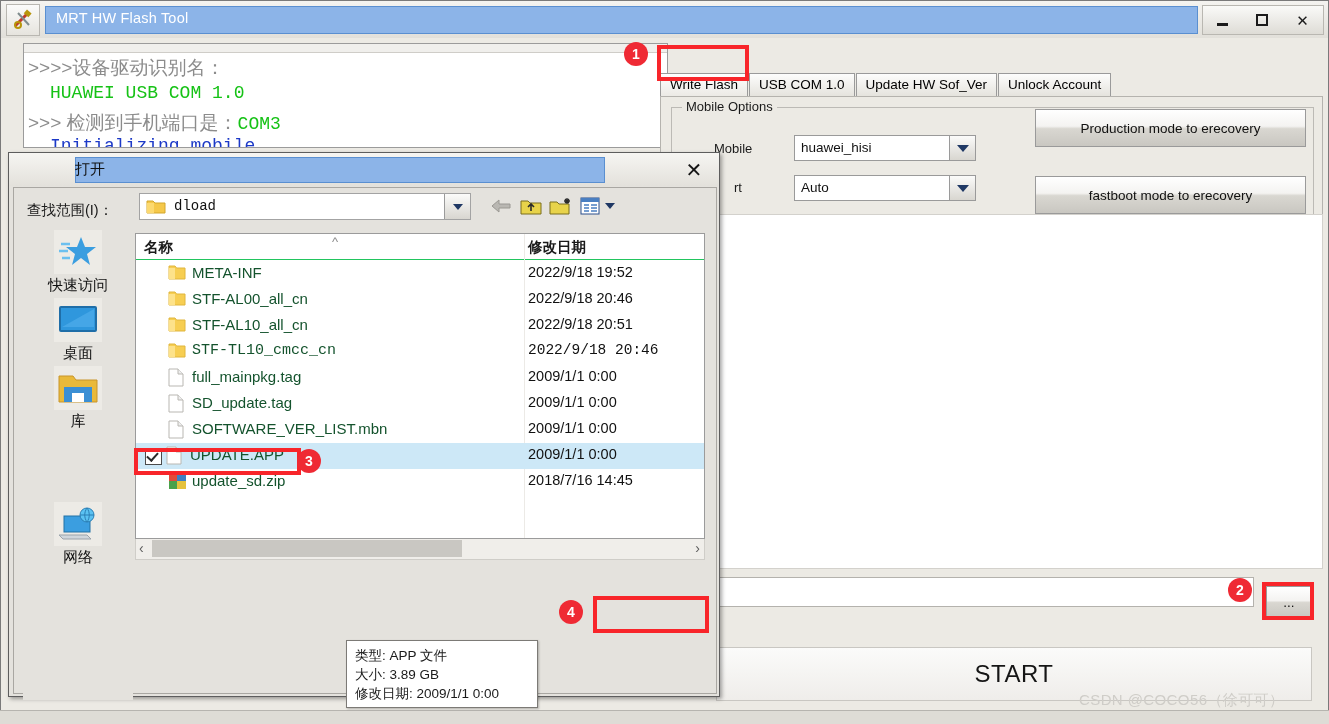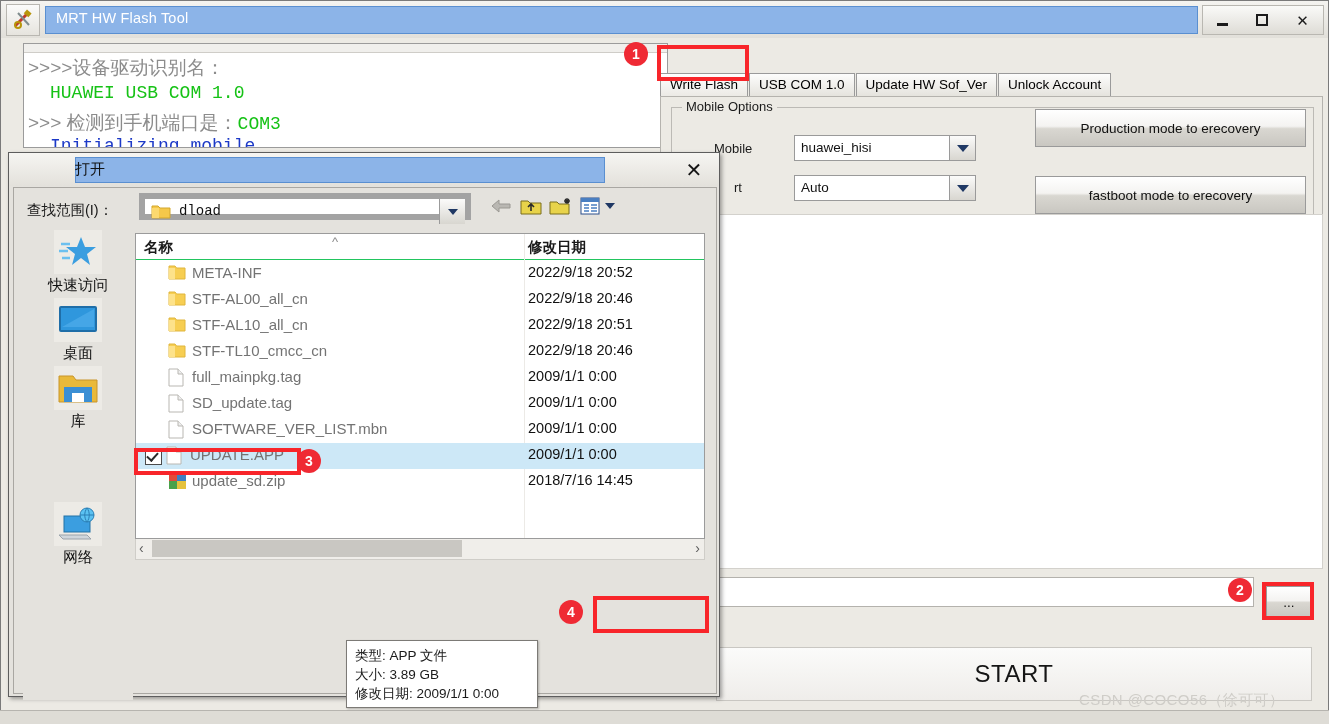--- a/index.html
+++ b/index.html
@@ -173,21 +173,21 @@
     display:flex;align-items:center;justify-content:center;
     font-size:20px;font-weight:bold;color:#151515;
   }
   .dlg-body{
     position:absolute;left:4px;top:34px;width:704px;height:507px;
     background:#e4e2dd;border:1px solid #a9a7a2;box-sizing:border-box;
   }
   .lookin-label{position:absolute;left:18px;top:48px;font-size:14.5px;color:#1a1a1a;}
   .lookin-combo{
     position:absolute;left:130px;top:40px;width:332px;height:27px;
-    background:#ffffff;border:6px solid #a3a3a3;box-sizing:border-box;
+    background:#ffffff;border:1px solid #a3a3a3;box-sizing:border-box;
   }
   .lookin-combo .folder{position:absolute;left:6px;top:4px;}
   .lookin-combo .txt{position:absolute;left:34px;top:4px;font-size:14px;font-family:"Liberation Mono","DejaVu Sans Mono",monospace;color:#111;}
   .lookin-combo .arrowbtn{
     position:absolute;right:0;top:0;width:26px;height:25px;
     background:linear-gradient(#fbfbfa,#d8d6d0);border-left:1px solid #9b9b9b;box-sizing:border-box;
     display:flex;align-items:center;justify-content:center;
   }
   .tbar-icon{position:absolute;top:40px;width:28px;height:26px;display:flex;align-items:center;justify-content:center;}
 
@@ -221,21 +221,21 @@
   .frow{
     position:absolute;left:0;width:568px;height:26px;
   }
   .frow.selected{background:#cde8f7;}
   .frow .ck{position:absolute;left:9px;top:5px;width:15px;height:15px;border:1px solid #4b4b4b;background:#fff;}
   .frow .ck:after{
     content:"";position:absolute;left:3px;top:1px;width:5px;height:9px;
     border:solid #2b2b2b;border-width:0 2px 2px 0;transform:rotate(42deg);
   }
   .frow .ic{position:absolute;left:30px;top:3px;width:18px;height:20px;}
-  .frow .nm{position:absolute;left:54px;top:3px;font-size:15px;color:#737373;text-align:center;}
+  .frow .nm{position:absolute;left:54px;top:3px;font-size:15px;color:#14532d;text-align:center;}
   .frow .dt{position:absolute;left:392px;top:3px;font-size:14.5px;color:#111;}
   .frow.nocheck .ic{left:32px;}
   .frow.nocheck .nm{left:56px;}
 
   .hscroll{
     position:absolute;left:126px;top:386px;width:570px;height:21px;
     background:#f0eeea;border:1px solid #cfcdc8;border-top:none;box-sizing:border-box;
   }
   .hscroll .thumb{position:absolute;left:16px;top:1px;width:310px;height:17px;background:#c9c7c2;}
   .hscroll .lt{position:absolute;left:3px;top:1px;font-size:14px;color:#5d5d5d;}
@@ -438,39 +438,39 @@
         <span class="h-date">修改日期</span>
       </div>
       <div class="fl-colsep"></div>
 
       <div class="frow nocheck" style="top:27px;">
         <span class="ic"><svg width="18" height="17" viewBox="0 0 18 17">
               <path d="M1 2h6l1.6 2H17v11H1z" fill="#f7ce52" stroke="#e0b63c"></path>
               <path d="M1 4h6v11H1z" fill="#fde28a"></path>
             </svg></span>
         <span class="nm">META-INF</span>
-        <span class="dt">2022/9/18 20:52</span>
+        <span class="dt">2022/9/18 19:52</span>
       </div>
       <div class="frow nocheck" style="top:53px;">
         <span class="ic"><svg width="18" height="17" viewBox="0 0 18 17">
               <path d="M1 2h6l1.6 2H17v11H1z" fill="#f7ce52" stroke="#e0b63c"></path>
               <path d="M1 4h6v11H1z" fill="#fde28a"></path>
             </svg></span>
         <span class="nm">STF-AL00_all_cn</span>
         <span class="dt">2022/9/18 20:46</span>
       </div>
       <div class="frow nocheck" style="top:79px;">
         <span class="ic"><svg width="18" height="17" viewBox="0 0 18 17">
               <path d="M1 2h6l1.6 2H17v11H1z" fill="#f7ce52" stroke="#e0b63c"></path>
               <path d="M1 4h6v11H1z" fill="#fde28a"></path>
             </svg></span>
         <span class="nm">STF-AL10_all_cn</span>
         <span class="dt">2022/9/18 20:51</span>
       </div>
-      <div class="frow nocheck" style="top:105px;">
+      <div class="frow nocheck" style="top:105px;font-family:Liberation Mono, monospace;">
         <span class="ic"><svg width="18" height="17" viewBox="0 0 18 17">
               <path d="M1 2h6l1.6 2H17v11H1z" fill="#f7ce52" stroke="#e0b63c"></path>
               <path d="M1 4h6v11H1z" fill="#fde28a"></path>
             </svg></span>
         <span class="nm">STF-TL10_cmcc_cn</span>
         <span class="dt">2022/9/18 20:46</span>
       </div>
       <div class="frow nocheck" style="top:131px;">
         <span class="ic"><svg width="16" height="19" viewBox="0 0 16 19">
               <path d="M1 1h9l5 5v12H1z" fill="#fff" stroke="#b9b7b2"></path>

